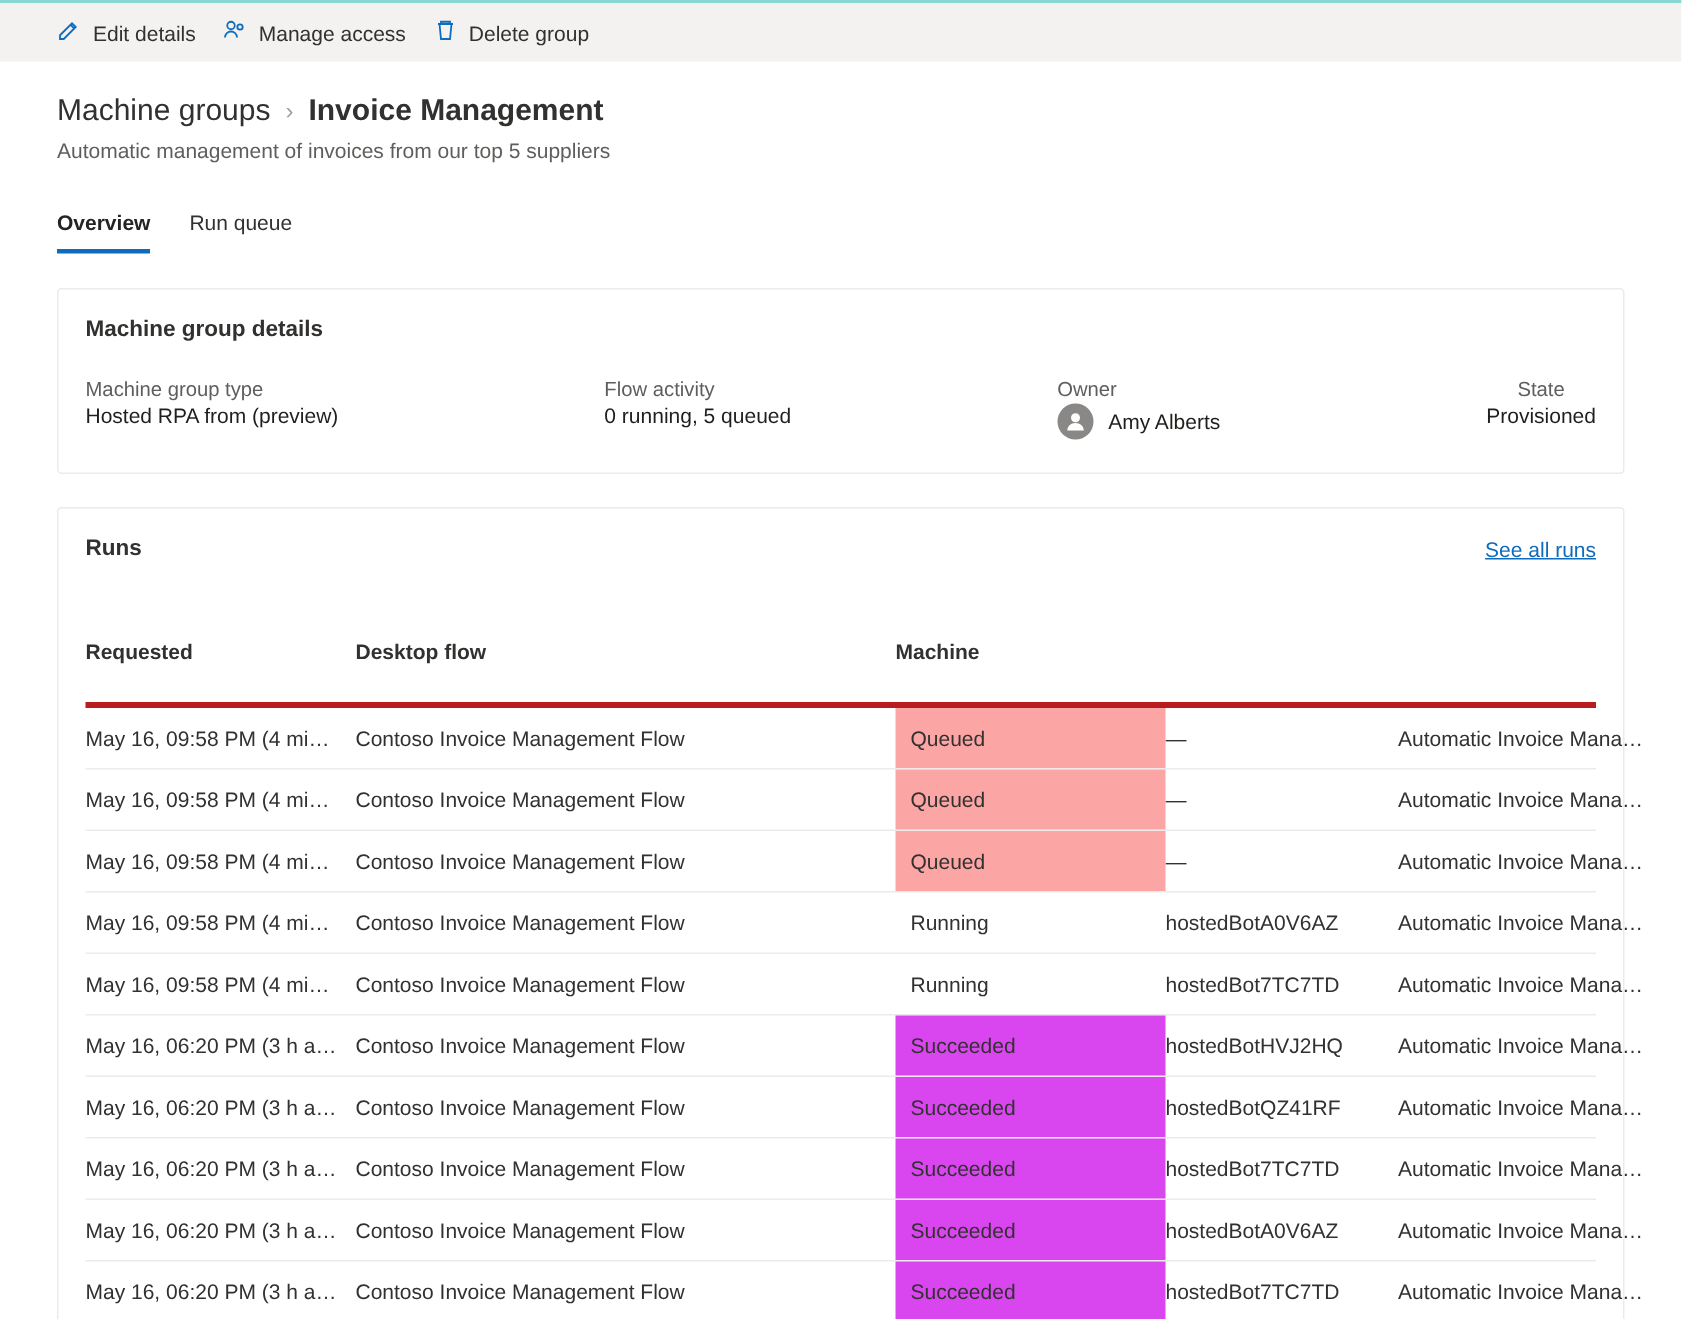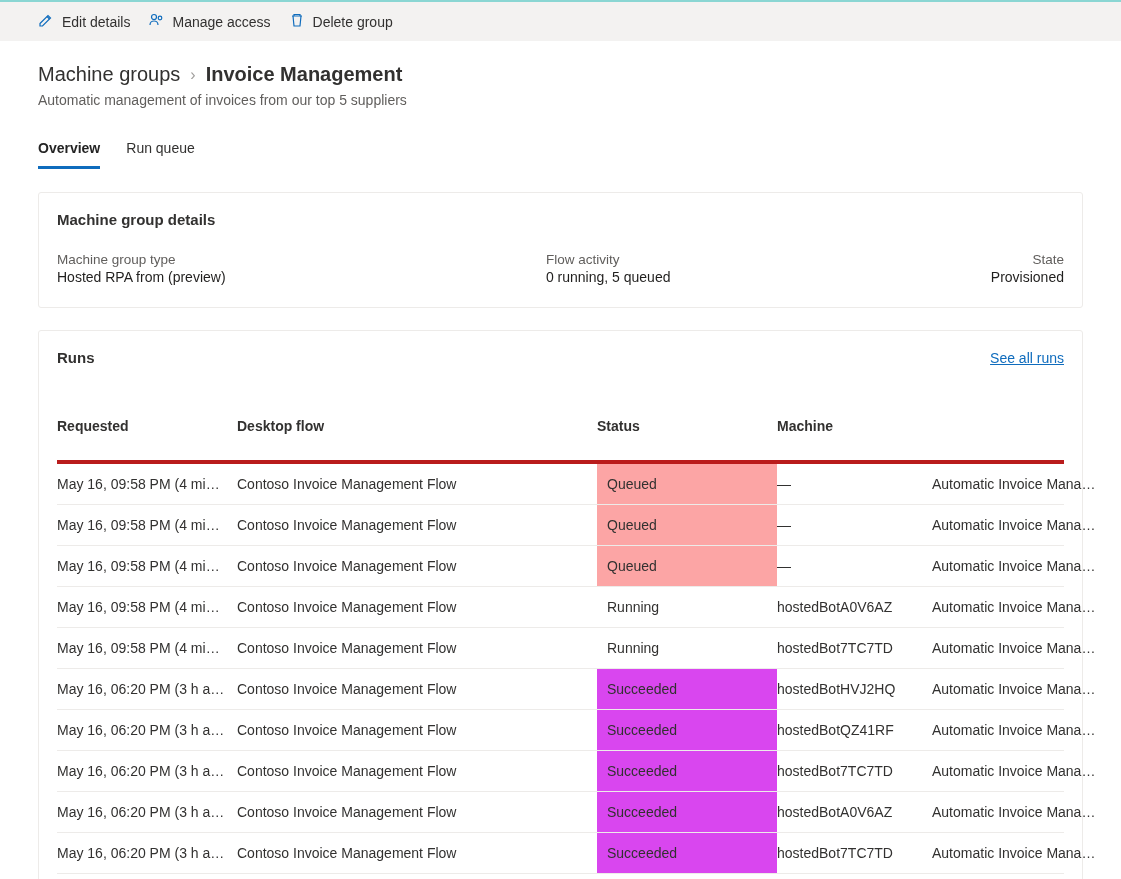--- a/index.html
+++ b/index.html
@@ -188,38 +188,49 @@
     <div class="card-title">Machine group details</div>
     <div class="details-grid">
       <div class="detail-block">
         <div class="detail-label">Machine group type</div>
         <div class="detail-value">Hosted RPA from (preview)</div>
       </div>
       <div class="detail-block">
         <div class="detail-label">Flow activity</div>
         <div class="detail-value">0 running, 5 queued</div>
       </div>
-      <div class="detail-block" style="text-align:right;">
+      <div class="detail-block">
+        <div class="detail-label">Owner</div>
+        <div class="detail-value owner-row">
+          <span class="avatar">
+            <svg viewBox="0 0 16 16">
+                <circle cx="8" cy="5.5" r="3" fill="#fff"></circle>
+                <path d="M2.5 14c0-3 2.5-5 5.5-5s5.5 2 5.5 5" fill="#fff"></path>
+              </svg>
+          </span>
+          <span>Amy Alberts</span>
+        </div>
+      </div>
+      <div class="detail-block" style="text-align:center;">
         <div class="detail-label">State</div>
         <div class="detail-value">Provisioned</div>
       </div>
     </div>
   </div>
 
   <div class="card">
     <div class="runs-header">
       <div class="card-title" style="margin-bottom:0">Runs</div>
       <a class="see-all">See all runs</a>
     </div>
 
     <div class="runs-table">
       <div class="runs-head">
         <div class="cell">Requested</div>
         <div class="cell">Desktop flow</div>
-        <div class="cell">Status</div>
         <div class="cell">Machine</div>
       </div>
       <div id="runs-body">
           <div class="runs-row">
             <div class="cell">May 16, 09:58 PM (4 min ago)</div>
             <div class="cell">Contoso Invoice Management Flow</div>
             <div class="cell status-cell status-Queued">Queued</div>
             <div class="cell">—</div>
             <div class="cell">Automatic Invoice Manage...</div>
           </div>

